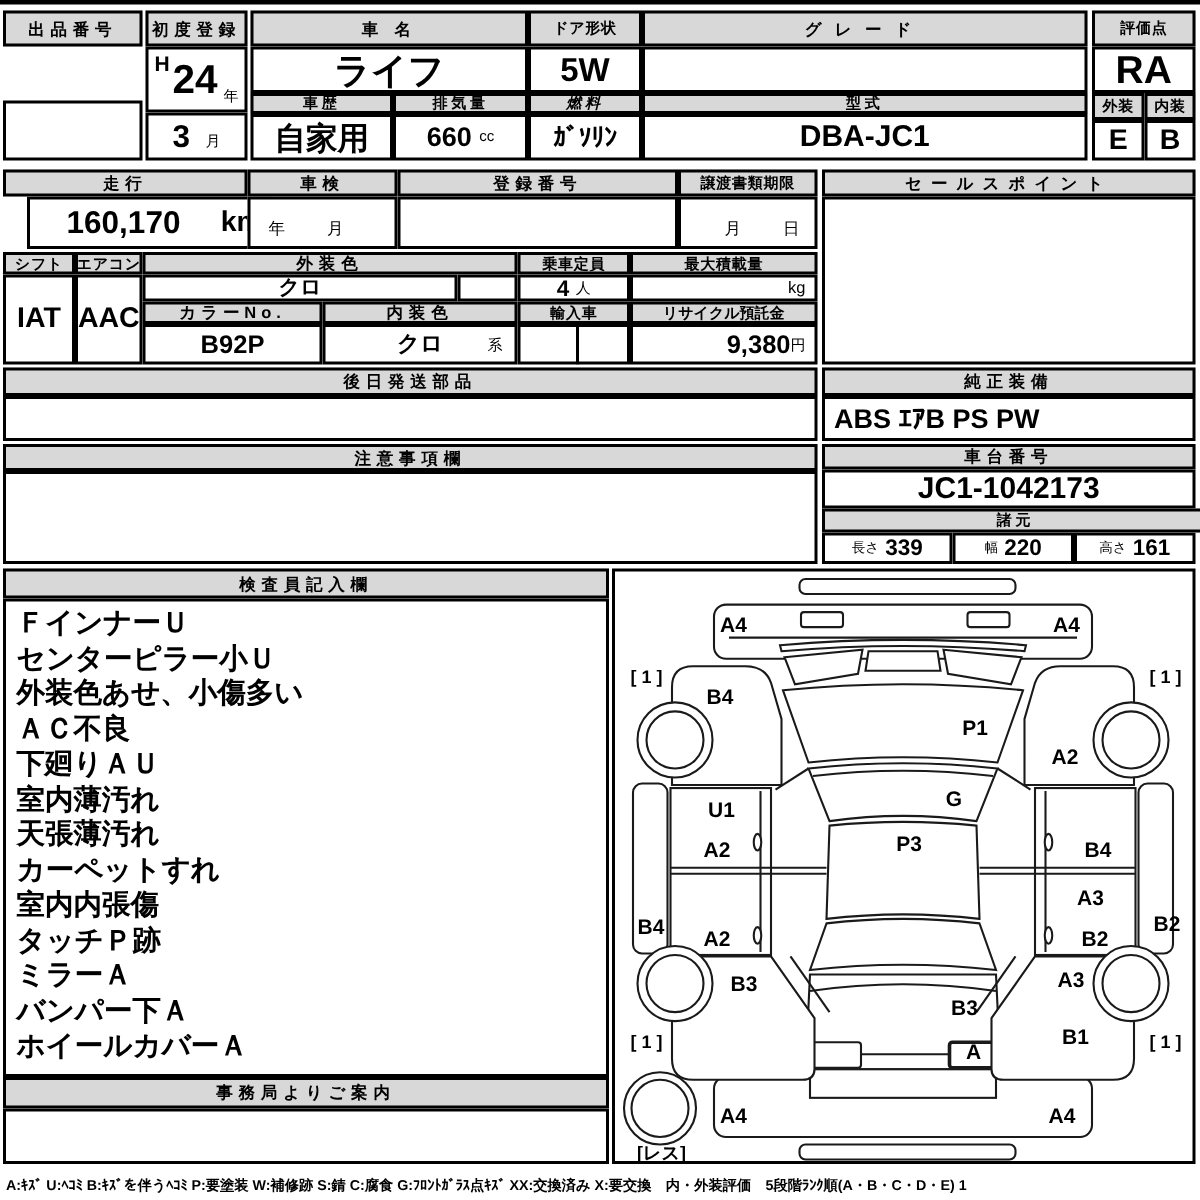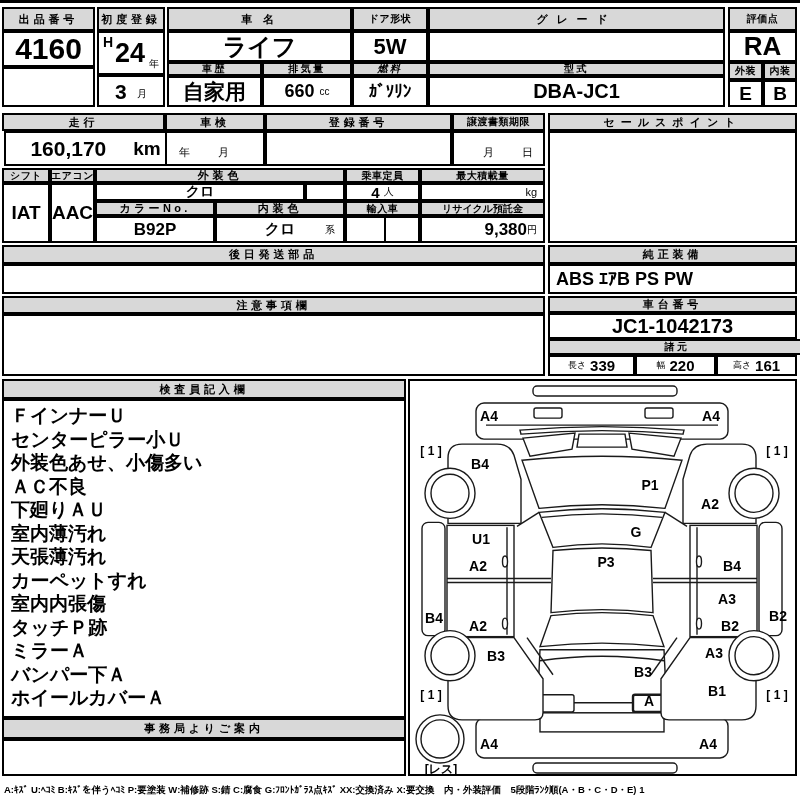--- a/index.html
+++ b/index.html
@@ -27,21 +27,20 @@
   #car-svg text.dl{font-family:"Liberation Sans","DejaVu Sans",sans-serif;
       font:bold 14px "Liberation Sans",sans-serif;text-anchor:middle;fill:#000;stroke:none;}
   #car-svg text.dl.br{font-size:12px;font-weight:bold;}
 </style>
 </head>
 <body>
 
 <div class="sheet">
 
   <div class="cell hd" style="left:2px;top:4px;width:93px;height:24px;">出品番号</div>
-  <div class="cell val" style="left:2px;top:28px;width:93px;height:36px;font-size:30px;">4160</div>
   <div class="cell" style="left:2px;top:64px;width:93px;height:40px;"></div>
 
   <div class="cell hd" style="left:97px;top:4px;width:68px;height:24px;">初度登録</div>
   <div class="cell" style="left:97px;top:28px;width:68px;height:44px;">
     <span style="position:absolute;left:4px;top:1px;font-weight:bold;font-size:14px;">H</span>
     <span style="position:absolute;left:16px;top:5px;font-weight:bold;font-size:27px;">24</span>
     <span style="position:absolute;right:4px;bottom:2px;font-size:10px;">年</span>
   </div>
   <div class="cell" style="left:97px;top:72px;width:68px;height:32px;">
     <span style="position:absolute;left:16px;top:3px;font-weight:bold;font-size:21px;">3</span>
@@ -68,21 +67,21 @@
   <div class="cell val" style="left:428px;top:73px;width:297px;height:31px;font-size:20px;">DBA-JC1</div>
 
   <div class="cell hd xs" style="left:728px;top:4px;width:69px;height:24px;">評価点</div>
   <div class="cell val" style="left:728px;top:28px;width:69px;height:31px;font-size:26px;">RA</div>
   <div class="cell hd xs" style="left:728px;top:59px;width:35px;height:18px;">外装</div>
   <div class="cell hd xs" style="left:763px;top:59px;width:34px;height:18px;">内装</div>
   <div class="cell val" style="left:728px;top:77px;width:35px;height:27px;font-size:19px;">E</div>
   <div class="cell val" style="left:763px;top:77px;width:34px;height:27px;font-size:19px;">B</div>
 
   <div class="cell hd" style="left:2px;top:110px;width:163px;height:18px;">走行</div>
-  <div class="cell val" style="left:4px;top:128px;width:163px;height:35px;font-size:21px;padding-left:20px;">
+  <div class="cell val" style="left:18px;top:128px;width:163px;height:35px;font-size:21px;padding-left:20px;">
     <span>160,170</span>&nbsp;<span style="font-size:19px;margin-left:21px;">km</span>
   </div>
   <div class="cell hd" style="left:165px;top:110px;width:100px;height:18px;">車検</div>
   <div class="cell" style="left:165px;top:128px;width:100px;height:35px;">
     <span style="position:absolute;left:12px;bottom:4px;font-size:11px;letter-spacing:2px;">年　　月</span>
   </div>
   <div class="cell hd" style="left:265px;top:110px;width:187px;height:18px;">登録番号</div>
   <div class="cell" style="left:265px;top:128px;width:187px;height:35px;"></div>
   <div class="cell hd xs" style="left:452px;top:110px;width:93px;height:18px;">譲渡書類期限</div>
   <div class="cell" style="left:452px;top:128px;width:93px;height:35px;">

